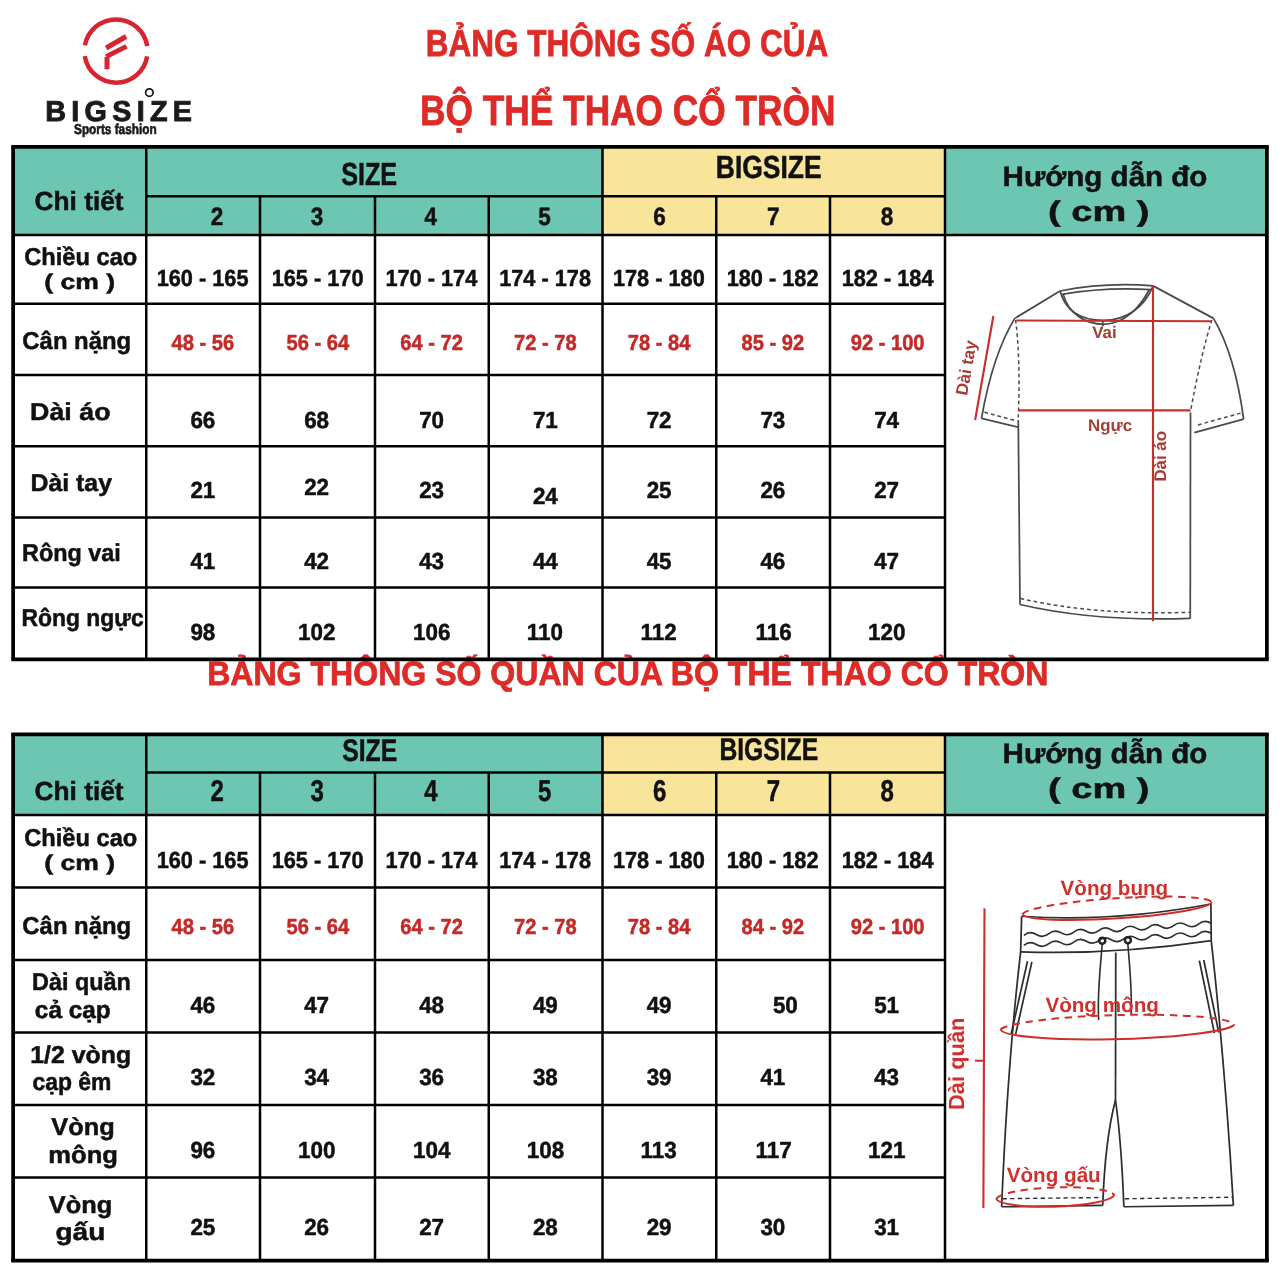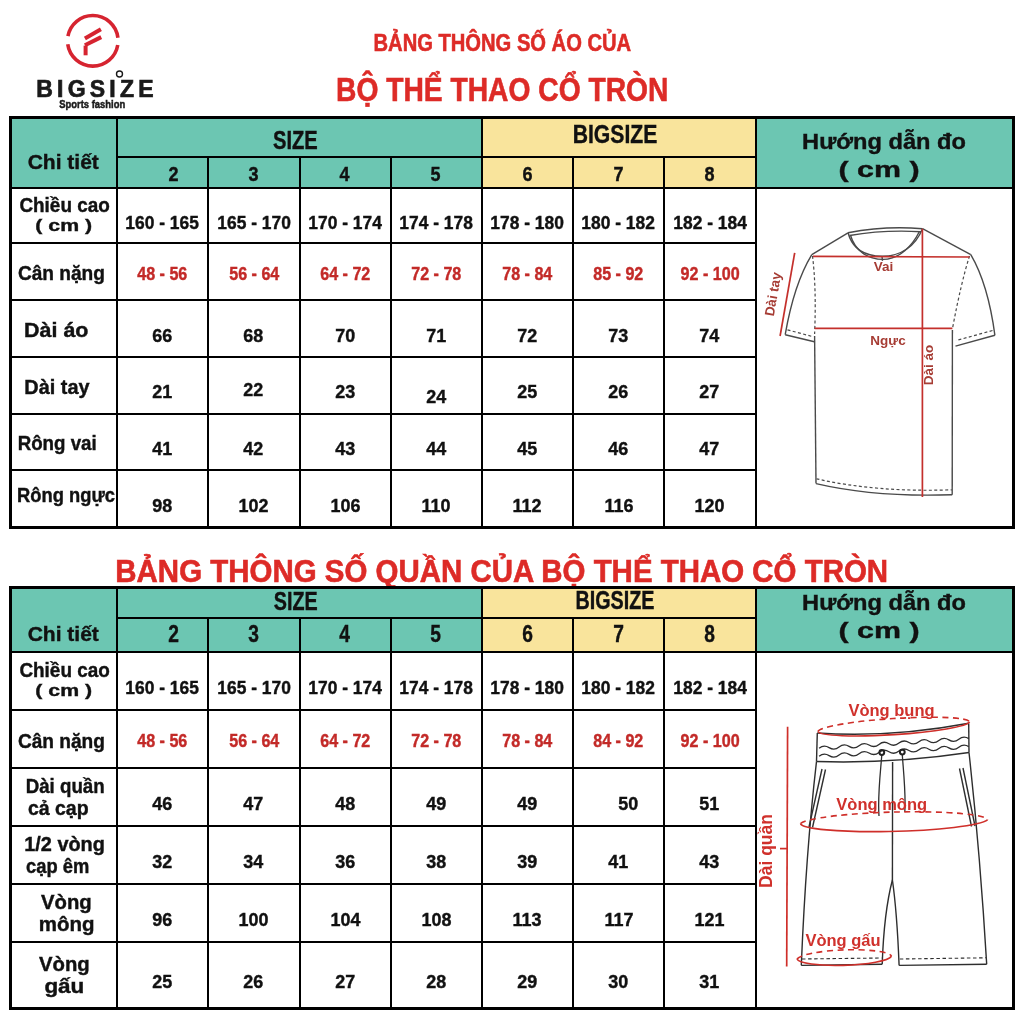--- a/index.html
+++ b/index.html
@@ -15,23 +15,23 @@
 <path d="M27.9,33.4 L43.9,24.2"></path>
 <path d="M27.9,40.3 L44.2,32.1"></path>
 <path d="M28.6,40.6 L28.6,50.3"></path>
 </g>
   </svg>
 <div style="position:absolute;left:3px;top:76px;width:188px;text-align:center;font-weight:bold;font-size:23px;color:#1a1a1a;letter-spacing:4.2px;-webkit-text-stroke:0.7px #1a1a1a;"><span class="cx" style="">BIGSIZE</span></div>
 <svg style="left:112px;top:69px" width="16" height="10" viewBox="0 0 16 10">
     <circle cx="7.5" cy="5" r="3" fill="none" stroke="#1a1a1a" stroke-width="1.4"></circle>
   </svg>
 <div style="position:absolute;left:0px;top:98px;width:184px;text-align:center;font-weight:bold;font-size:11.5px;color:#1a1a1a;-webkit-text-stroke:0.5px #1a1a1a;"><span class="cx" style="transform:scaleX(0.82);">Sports fashion</span></div>
-<div class="ttl" style="top:29px;font-size:24px;"><span class="cx" style="transform:scaleX(0.84);">BẢNG THÔNG SỐ ÁO CỦA</span></div>
+<div class="ttl" style="top:19px;font-size:30px;"><span class="cx" style="transform:scaleX(0.84);">BẢNG THÔNG SỐ ÁO CỦA</span></div>
 <div class="ttl" style="top:70px;font-size:34px;"><span class="cx" style="transform:scaleX(0.83);">BỘ THỂ THAO CỔ TRÒN</span></div>
-<div class="ttl" style="top:554px;font-size:31px;text-decoration:underline;"><span class="cx" style="transform:scaleX(0.95);">BẢNG THÔNG SỐ QUẦN CỦA BỘ THỂ THAO CỔ TRÒN</span></div>
+<div class="ttl" style="top:524px;font-size:27px;text-decoration:underline;"><span class="cx" style="transform:scaleX(0.95);">BẢNG THÔNG SỐ QUẦN CỦA BỘ THỂ THAO CỔ TRÒN</span></div>
 <div class="cel " style="left:10px;top:117px;width:106.5px;height:71px;background:#6cc6b2;font-size:21px;padding-top:19px;">
     <span class="cx" style="transform:scaleX(1.0);">Chi tiết</span>
   </div>
 <div class="cel " style="left:116.5px;top:117px;width:365px;height:39.5px;background:#6cc6b2;font-size:25.5px;padding-top:7px;padding-right:7px;">
     <span class="cx" style="transform:scaleX(0.79);">SIZE</span>
   </div>
 <div class="cel " style="left:481.5px;top:117px;width:274px;height:39.5px;background:#f9e49c;font-size:25.5px;padding-bottom:4px;padding-right:7px;">
     <span class="cx" style="transform:scaleX(0.83);">BIGSIZE</span>
   </div>
 <div class="cel " style="left:755.5px;top:117px;width:257.5px;height:71px;background:#6cc6b2;font-size:22.5px;line-height:27.5px;display:block;padding-top:11px;"><span class="cx" style="transform:scaleX(1.05);">Hướng dẫn đo</span><br><span class="cx" style="transform:scaleX(1.35);position:relative;left:-5px;">( cm )</span></div>

